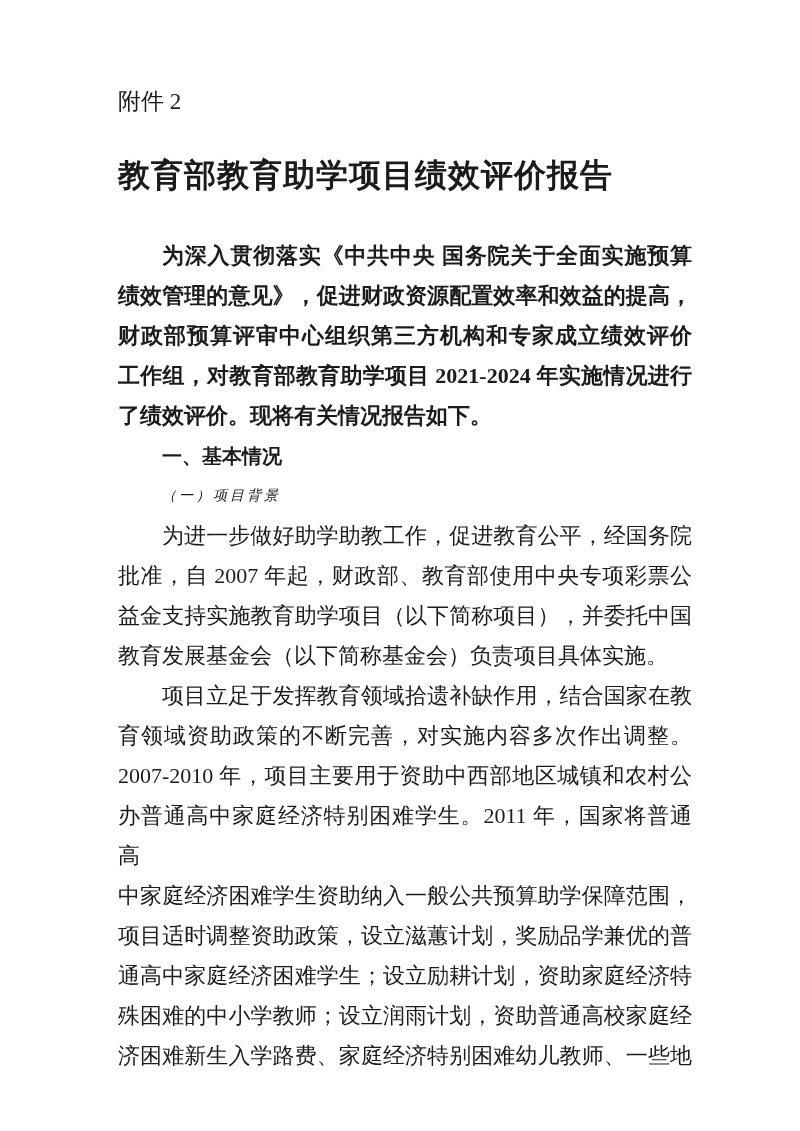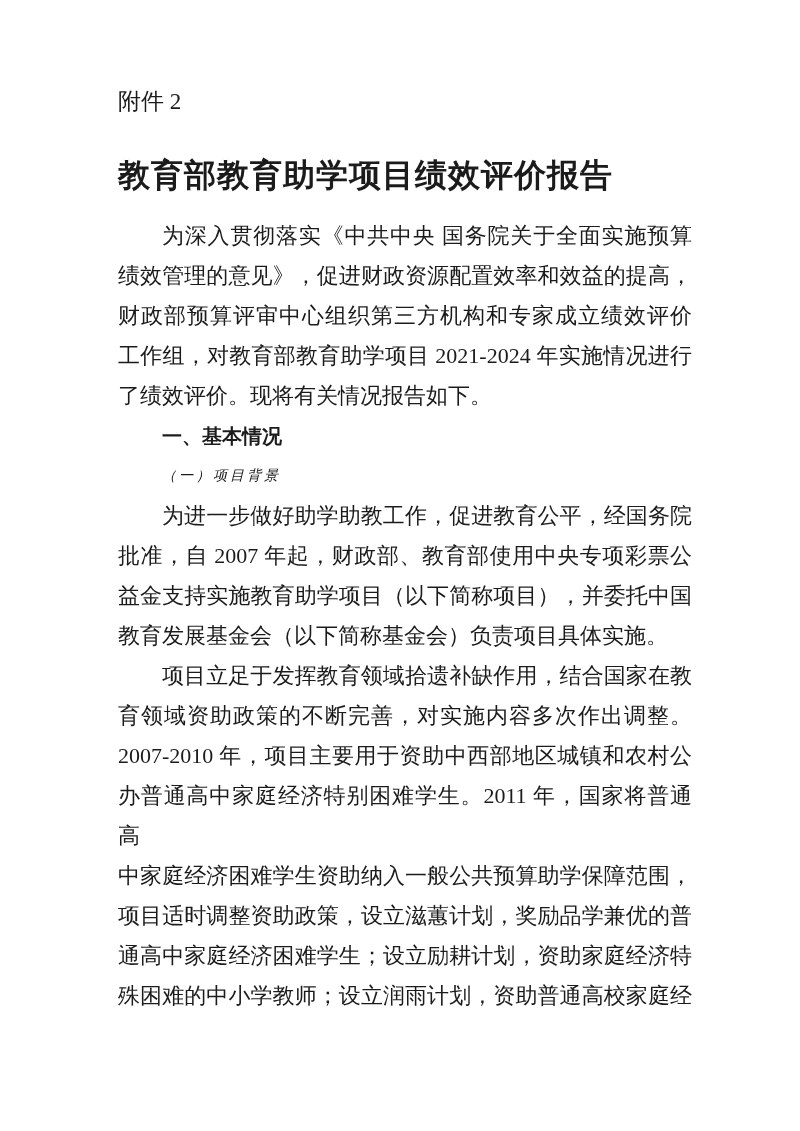--- a/index.html
+++ b/index.html
@@ -30,21 +30,21 @@
   }
   .doc-title {
     margin: 34px 0 0 0;
     font-size: 32px;
     font-weight: 700;
     text-align: left;
     line-height: 46px;
     letter-spacing: 1px;
   }
   .para { margin: 0; }
-  .p1 { margin-top: 18px; }
+  .p1 { margin-top: 38px; font-weight: bold; }
   .line {
     font-size: 22px;
     line-height: 40px;
     text-align: justify;
     text-align-last: justify;
     text-justify: inter-character;
   }
   .line.first { text-indent: 44px; }
   .line.end { text-align-last: left; }
   .section-h {
@@ -104,18 +104,19 @@
 
     <div class="para">
       <div class="line first">项目立足于发挥教育领域拾遗补缺作用，结合国家在教</div>
       <div class="line">育领域资助政策的不断完善，对实施内容多次作出调整。</div>
       <div class="line">2007-2010 年，项目主要用于资助中西部地区城镇和农村公</div>
       <div class="line">办普通高中家庭经济特别困难学生。2011 年，国家将普通高</div>
       <div class="line">中家庭经济困难学生资助纳入一般公共预算助学保障范围，</div>
       <div class="line">项目适时调整资助政策，设立滋蕙计划，奖励品学兼优的普</div>
       <div class="line">通高中家庭经济困难学生；设立励耕计划，资助家庭经济特</div>
       <div class="line">殊困难的中小学教师；设立润雨计划，资助普通高校家庭经</div>
+      <div class="line">济困难新生入学路费、家庭经济特别困难幼儿教师、一些地</div>
     </div>
 
   </div>
 
   <div class="page-number">114</div>
 </div>
 
 </body></html>

